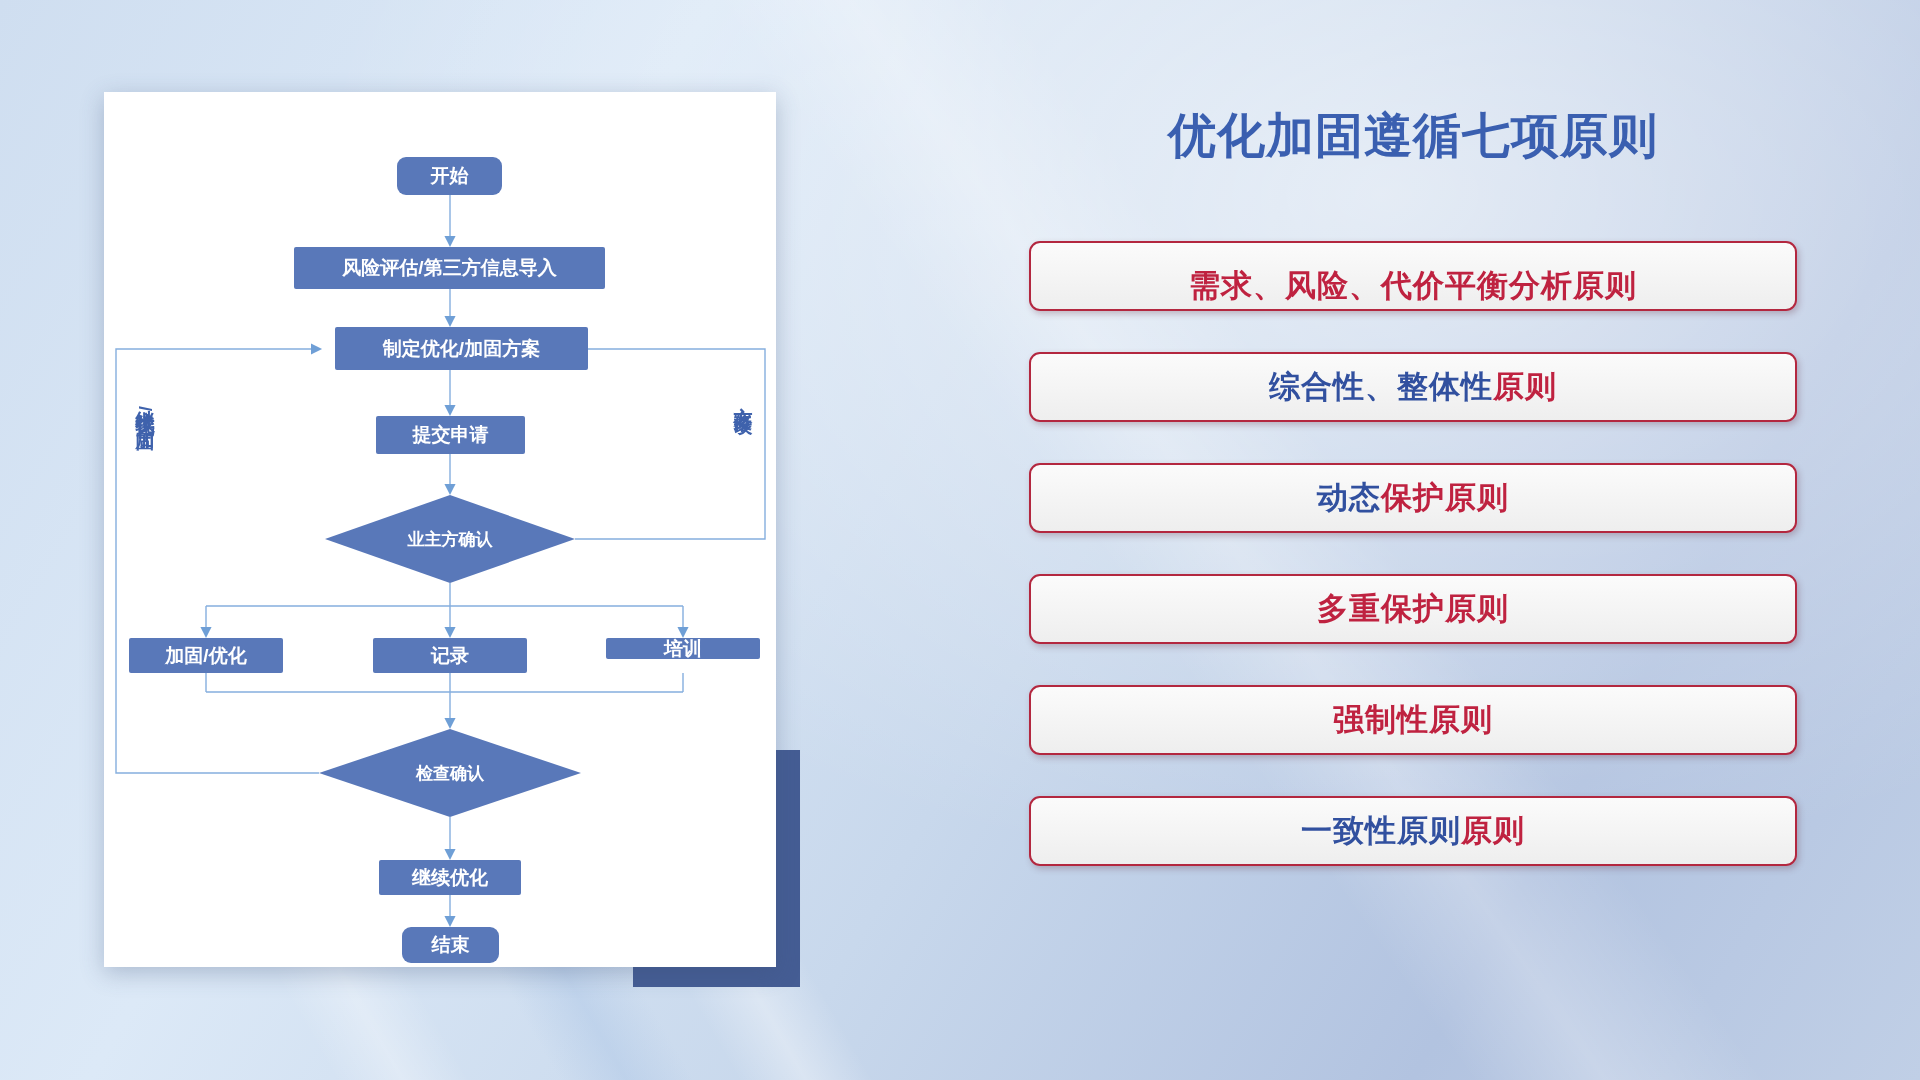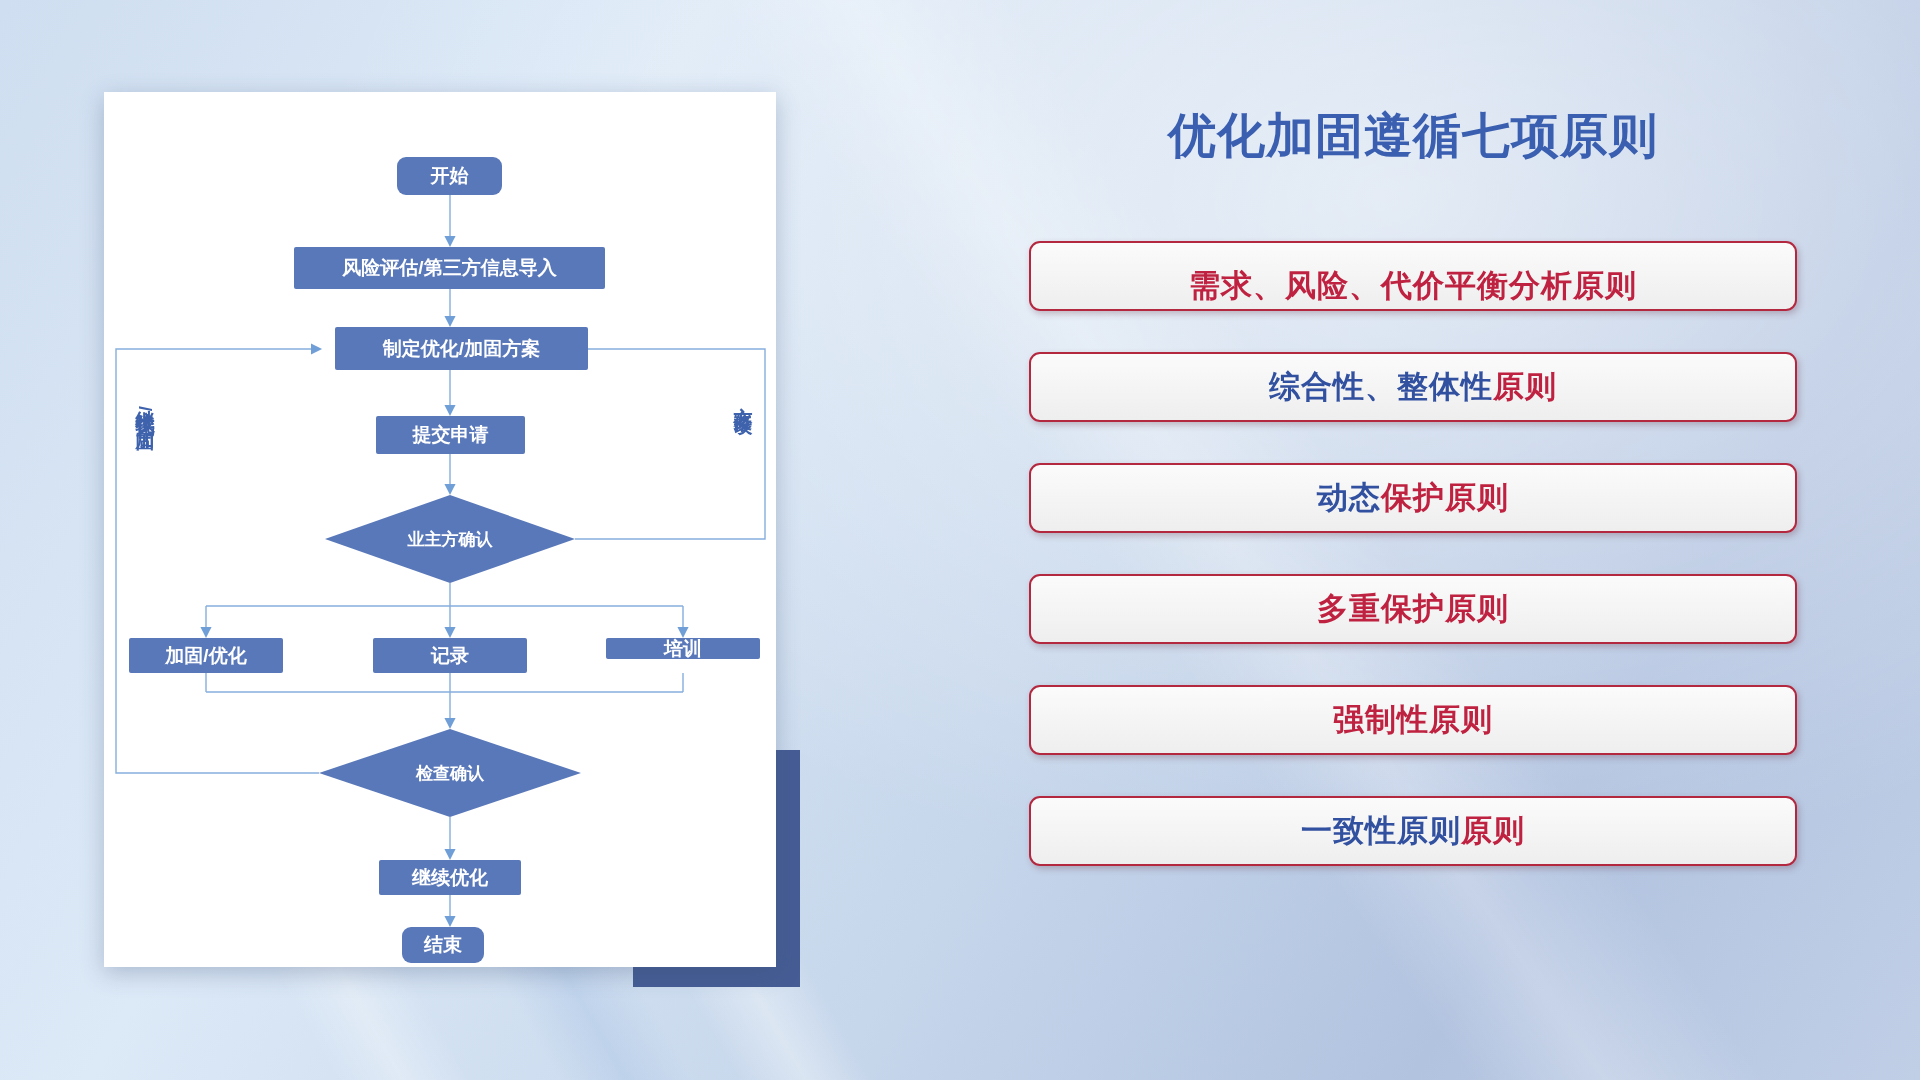--- a/index.html
+++ b/index.html
@@ -130,21 +130,21 @@
   <div class="flow-node" style="left:25px;top:546px;width:154px;height:35px;">加固/优化</div>
 
   <div class="flow-node" style="left:269px;top:546px;width:154px;height:35px;">记录</div>
 
   <div class="flow-node" style="left:502px;top:546px;width:154px;height:21px;">培训</div>
 
   <div class="flow-diamond" style="left:215px;top:637px;width:262px;height:88px;">检查确认</div>
 
   <div class="flow-node" style="left:275px;top:768px;width:142px;height:35px;">继续优化</div>
 
-  <div class="flow-node pill" style="left:298px;top:835px;width:82px;height:36px;">结束</div>
+  <div class="flow-node pill" style="left:298px;top:835px;width:97px;height:36px;">结束</div>
 
   <div class="side-label" style="left:28px;top:302px;">继续优化/加固</div>
 
   <div class="side-label" style="left:626px;top:300px;">方案修改</div>
 
 </div>
 
 <div class="panel-title">优化加固遵循七项原则</div>
 
 <div class="principles-list">

